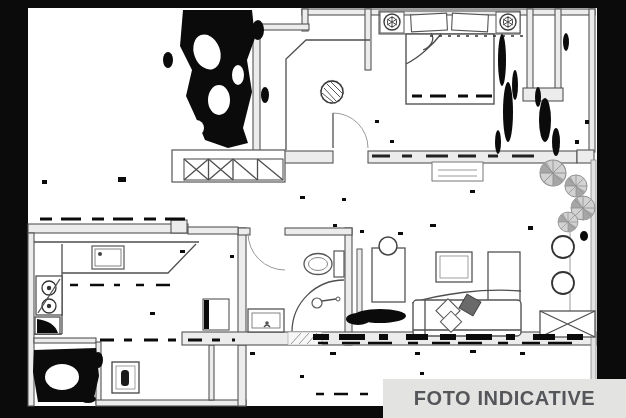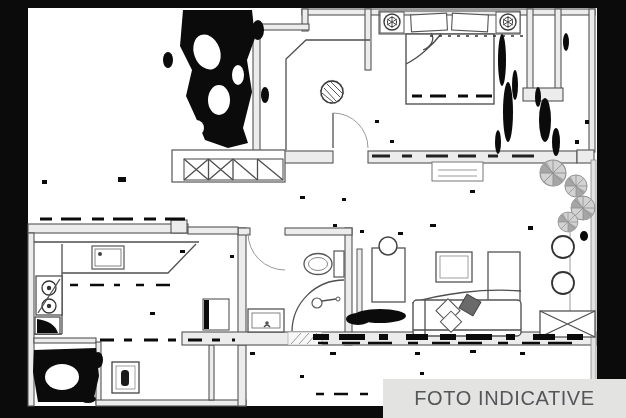--- a/index.html
+++ b/index.html
@@ -10,21 +10,21 @@
   html,body{margin:0;padding:0;background:#ffffff;}
   .stage{position:relative;width:626px;height:418px;background:#ffffff;overflow:hidden;
          font-family:"Liberation Sans",sans-serif;}
   .stage svg{position:absolute;left:0;top:0;}
   .wl{fill:var(--wall_fill);stroke:#555;stroke-width:1.1;}
   .ln{fill:none;stroke:var(--line);stroke-width:1.3;}
   .lt{fill:none;stroke:var(--line_light);stroke-width:1;}
   .nz{fill:var(--ink);stroke:none;}
   .banner{position:absolute;left:383px;top:379px;width:243px;height:39px;
           background:var(--banner-bg);display:flex;align-items:center;justify-content:center;}
-  .banner span{font-size:20px;font-weight:400;letter-spacing:.6px;color:var(--banner-fg);}
+  .banner span{font-size:20px;font-weight:700;letter-spacing:.6px;color:var(--banner-fg);}
 </style>
 </head>
 <body>
 
 <div class="stage">
 <svg width="626" height="418" viewBox="0 0 626 418">
   <defs>
     <g id="lamp">
       <circle r="8" fill="#fff" stroke="#3d3d3d" stroke-width="1.4"></circle>
       <circle r="4.6" fill="none" stroke="#3d3d3d" stroke-width="1"></circle>

